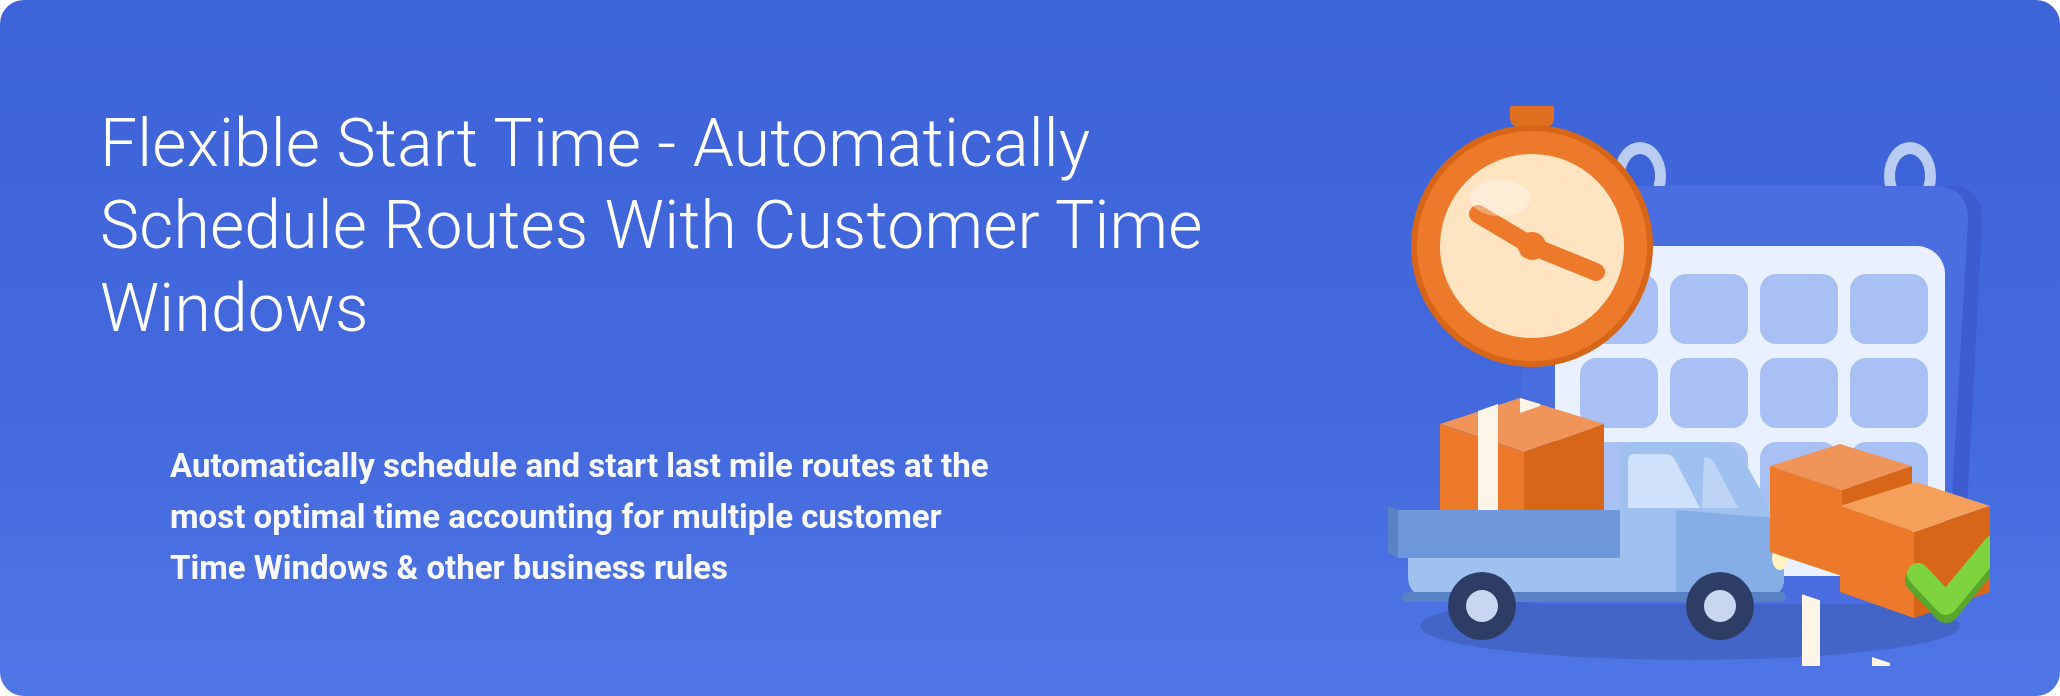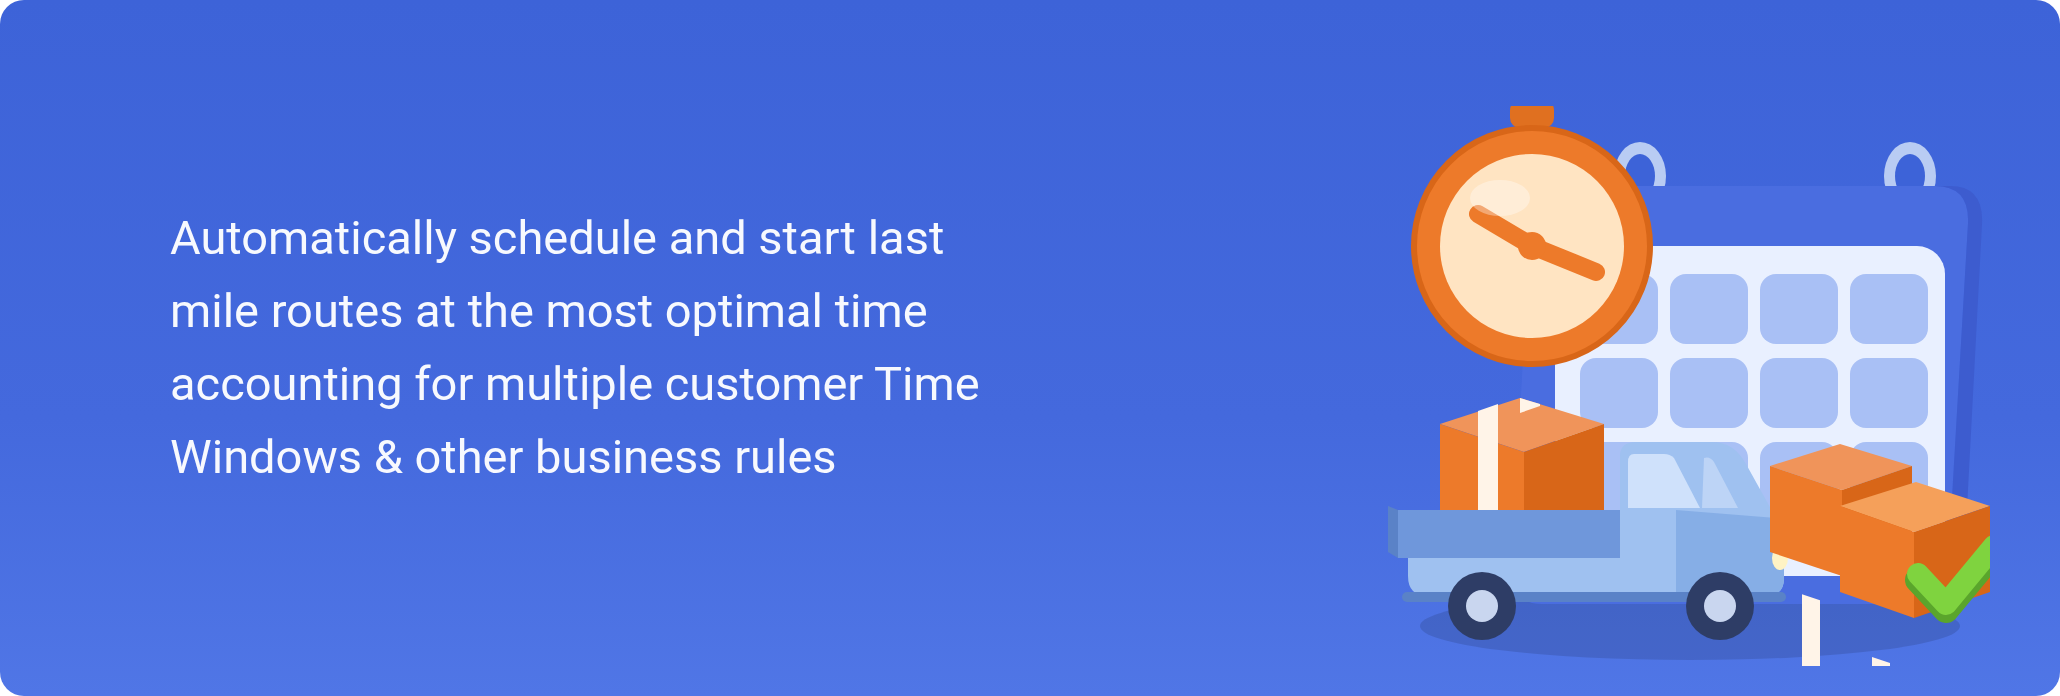--- a/index.html
+++ b/index.html
@@ -25,41 +25,42 @@
     max-width: 1200px;
   }
   .title {
     font-size: 66px;
     font-weight: 300;
     line-height: 1.25;
     letter-spacing: 0.2px;
     margin-bottom: 90px;
   }
   .subtitle {
-    font-size: 47px;
-    font-weight: 400;
+    font-size: 33px;
+    font-weight: 700;
     line-height: 1.55;
     padding-left: 70px;
     color: rgba(255,255,255,0.96);
     max-width: 900px;
   }
   .illustration {
     position: absolute;
     right: 70px;
     bottom: 30px;
     width: 620px;
     height: 560px;
   }
   .illustration svg { width: 100%; height: 100%; }
 </style>
 </head>
 <body>
 
 <div class="hero">
   <div class="text-block">
+    <h1 class="title">Flexible Start Time - Automatically Schedule Routes With Customer Time Windows</h1>
     <p class="subtitle">Automatically schedule and start last mile routes at the most optimal time accounting for multiple customer Time Windows &amp; other business rules</p>
   </div>
 
   <div class="illustration">
     <svg viewBox="0 0 620 560" xmlns="http://www.w3.org/2000/svg">
 
       <ellipse cx="320" cy="520" rx="270" ry="34" fill="rgba(0,0,0,0.12)"></ellipse>
 
       <g>
         <ellipse cx="270" cy="70" rx="26" ry="34" fill="#b9ccf3"></ellipse>

